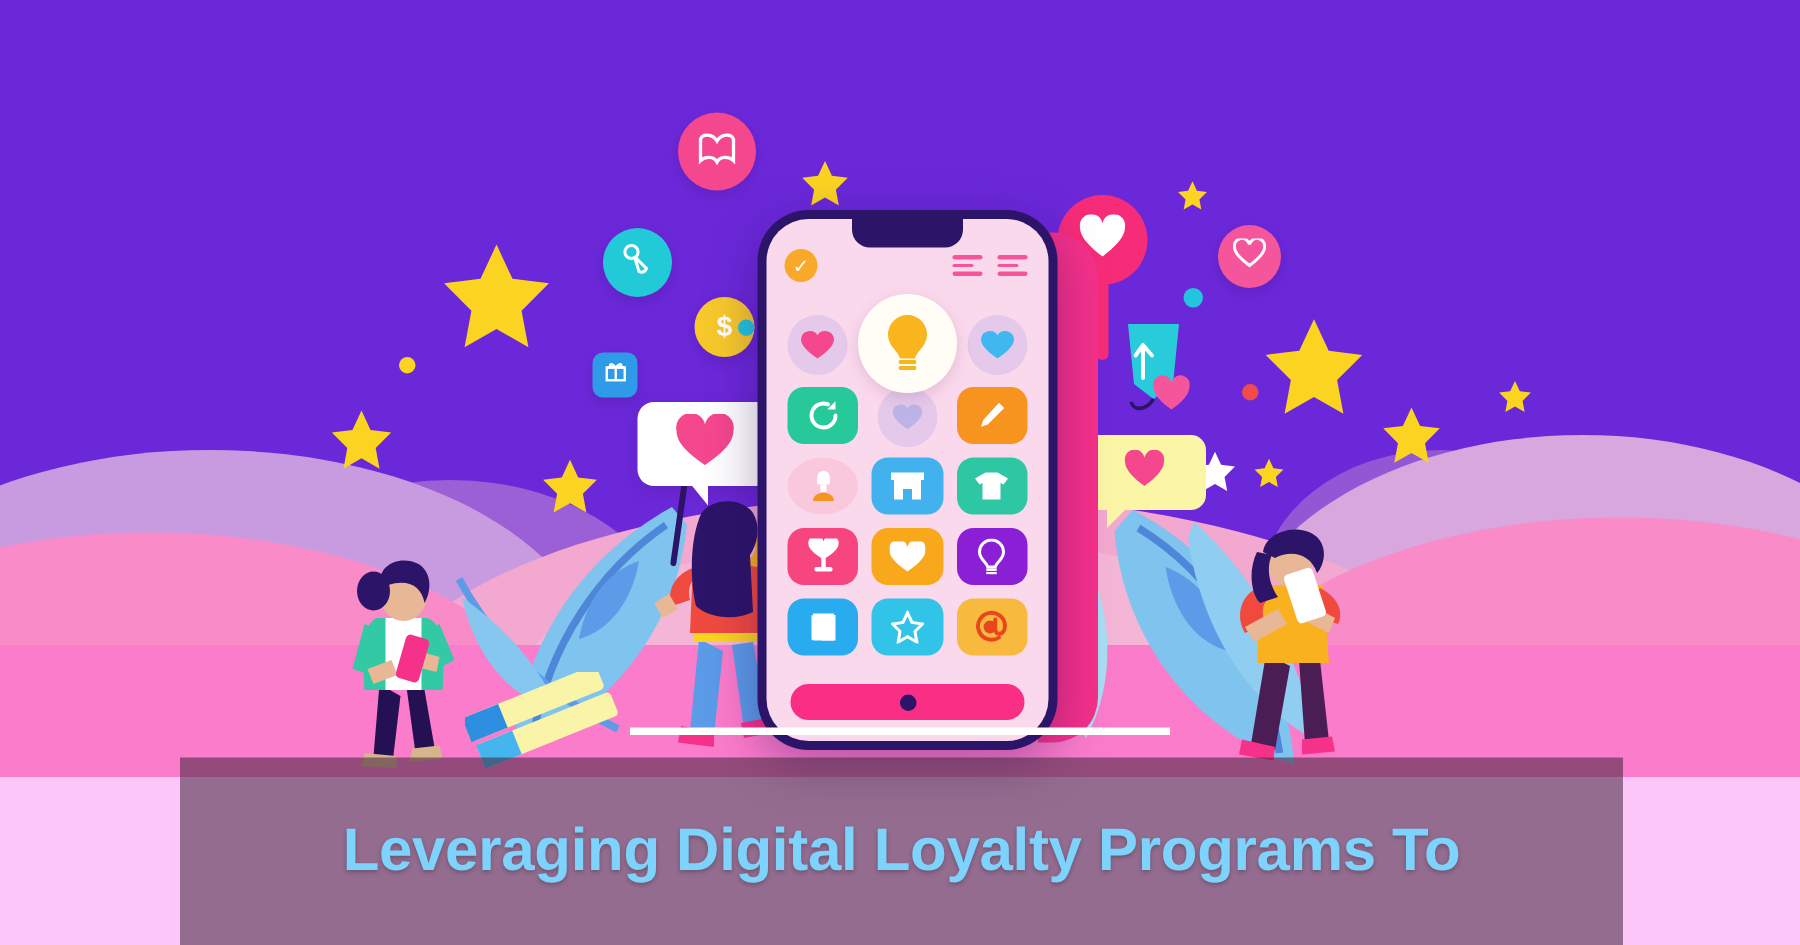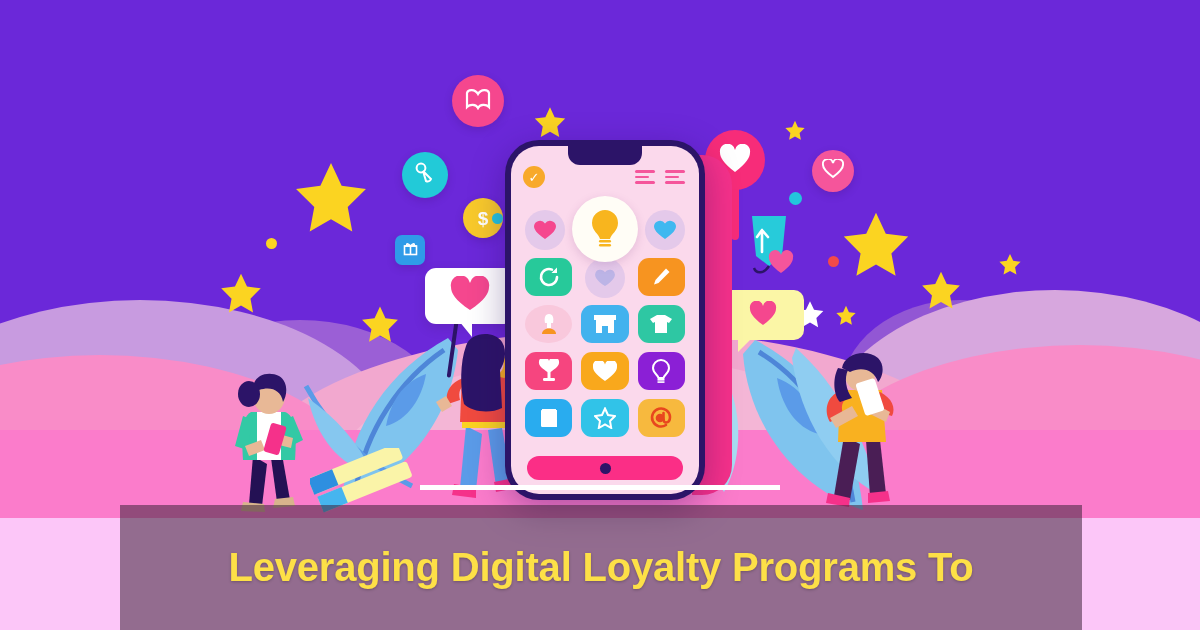--- a/index.html
+++ b/index.html
@@ -152,21 +152,21 @@
   
   #title-rule{
     position:absolute;left:420px;top:485px;width:360px;height:5px;background:#FFFFFF;z-index:40;
   }
   #title-band{
     position:absolute;left:120px;top:505px;width:962px;height:125px;
     background:rgba(64,38,60,.56);z-index:41;
     display:flex;align-items:center;justify-content:center;
   }
   #title-text{
-    color:#fde047;font-size:40px;font-weight:bold;line-height:1.12;text-align:center;
+    color:#7dd3fc;font-size:40px;font-weight:bold;line-height:1.12;text-align:center;
     letter-spacing:-.2px;padding:0 20px;
     text-shadow:0 1px 3px rgba(0,0,0,.25);
     font-family:"Liberation Sans","DejaVu Sans",sans-serif;
   }
 </style>
 </head>
 <body>
 
 <div id="stage">
 

